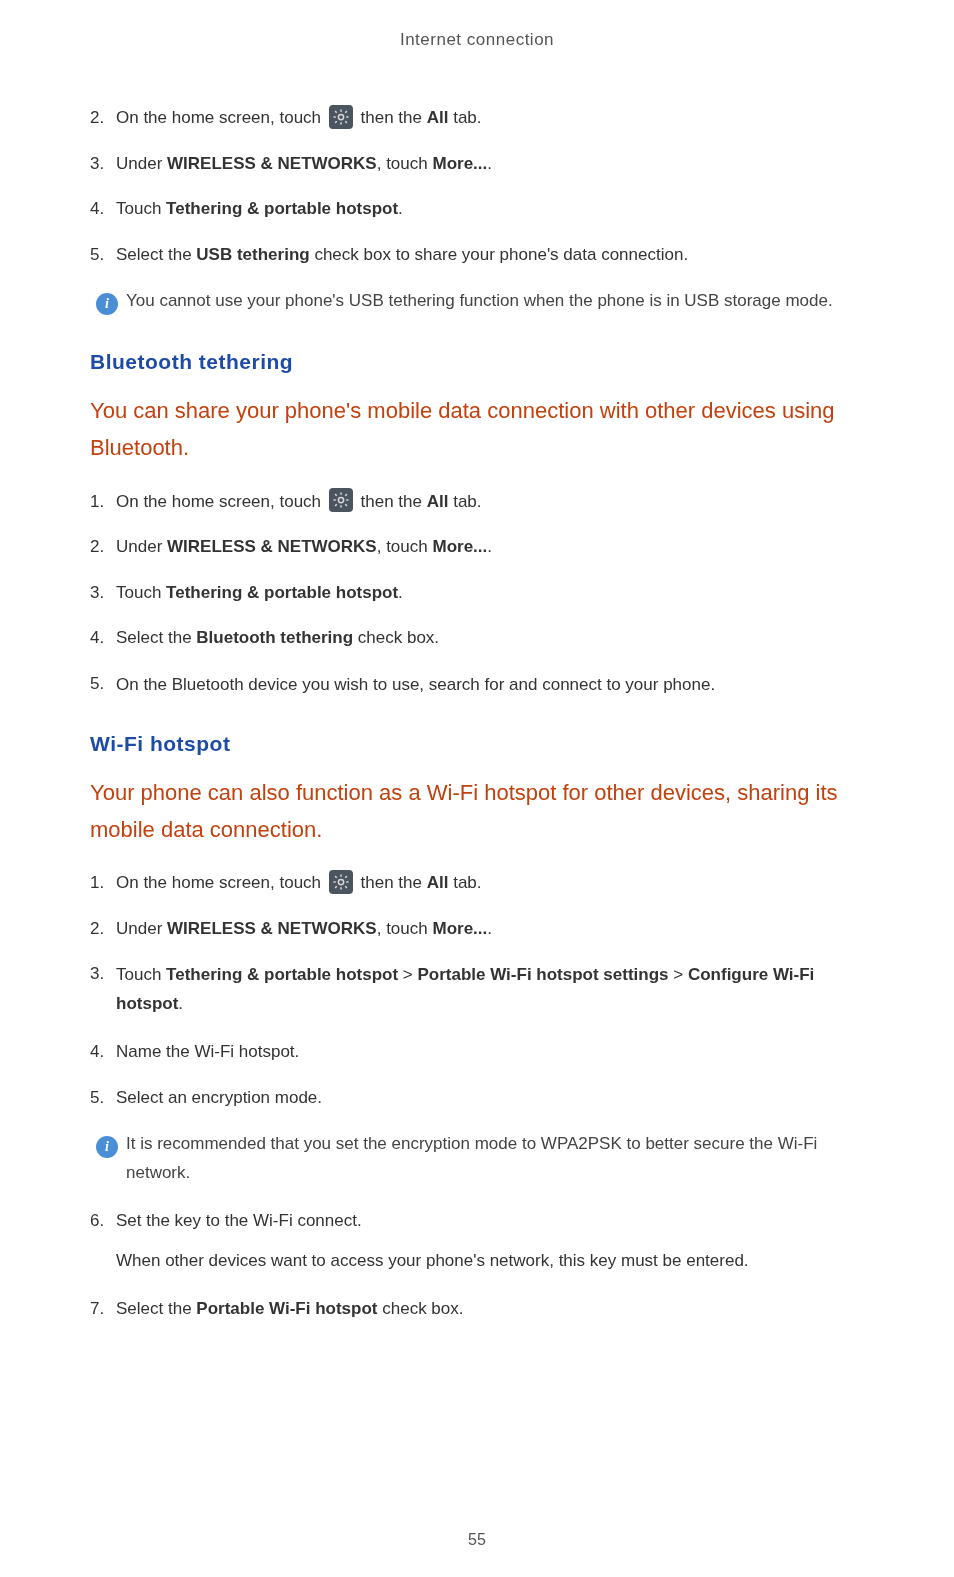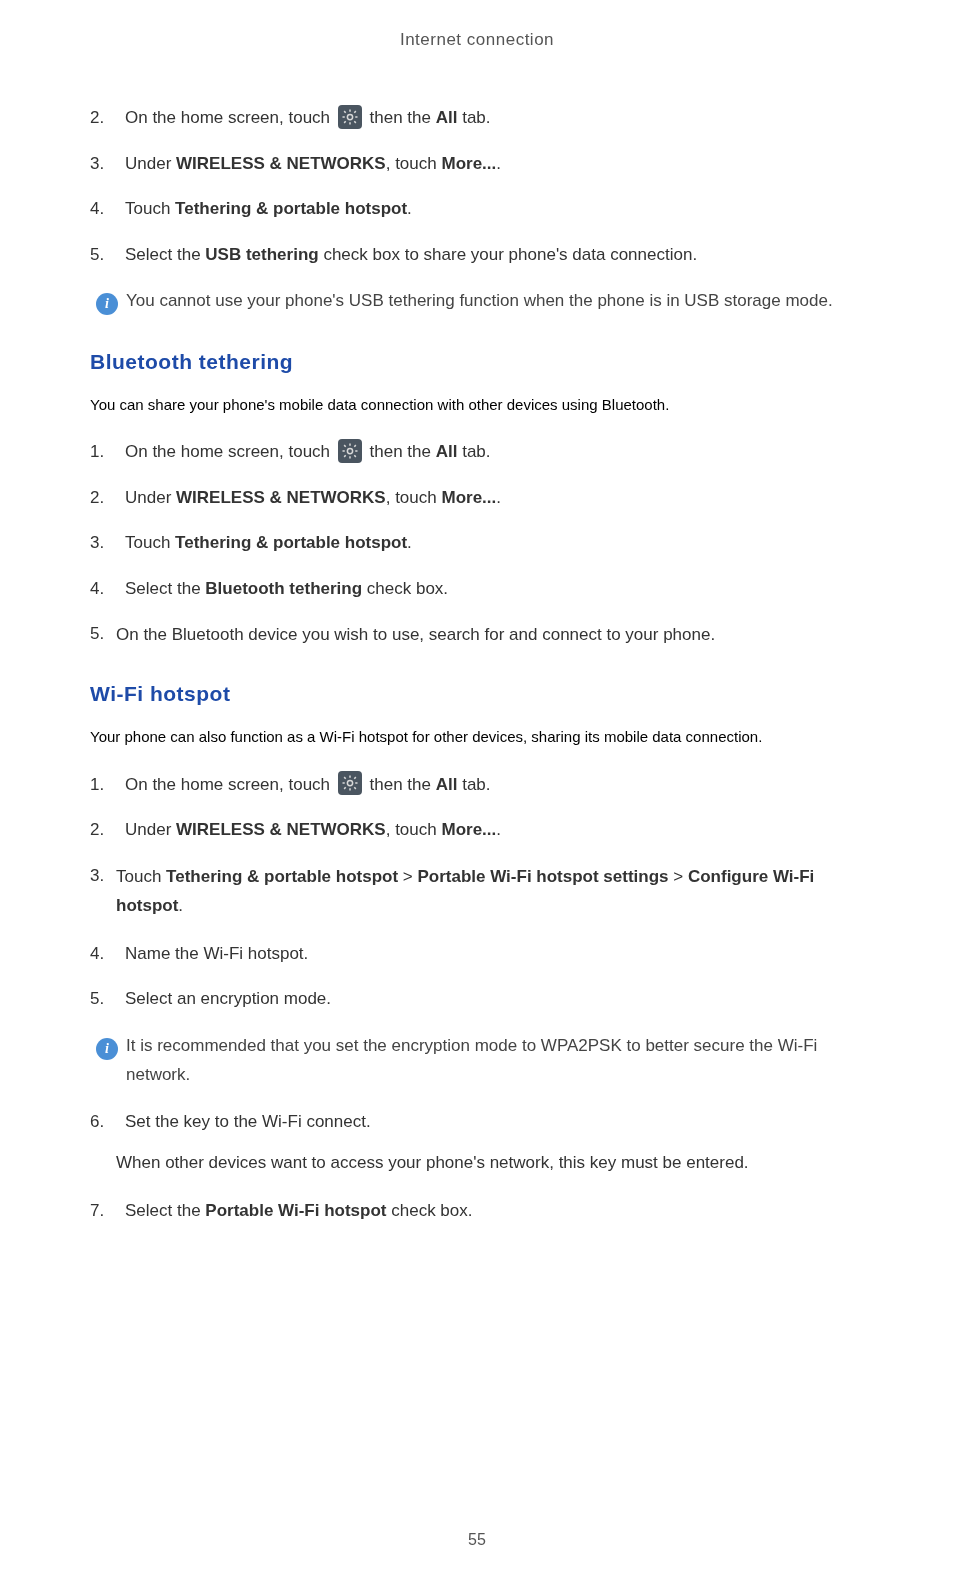--- a/index.html
+++ b/index.html
@@ -29,21 +29,20 @@
       font-size: 17px;
       line-height: 1.5;
       color: #333;
     }
     .step-num {
       min-width: 26px;
       color: #333;
     }
     .step-text {
       flex: 1;
-      margin-left: 9px;
     }
     .step-text-multiline {
       flex: 1;
       line-height: 1.7;
     }
     .bold {
       font-weight: bold;
     }
     .settings-icon {
       display: inline-flex;
@@ -94,23 +93,23 @@
     }
     .section-heading {
       color: #1e4ba8;
       font-size: 21px;
       font-weight: bold;
       margin-top: 32px;
       margin-bottom: 18px;
       letter-spacing: 0.5px;
     }
     .section-desc {
-      font-size: 15px;
+      font-size: 22px;
       line-height: 1.7;
-      color: #000000;
+      color: #c2410c;
       margin-bottom: 22px;
     }
     .page-number {
       position: absolute;
       bottom: 28px;
       left: 50%;
       transform: translateX(-50%);
       font-size: 16px;
       color: #555;
     }

